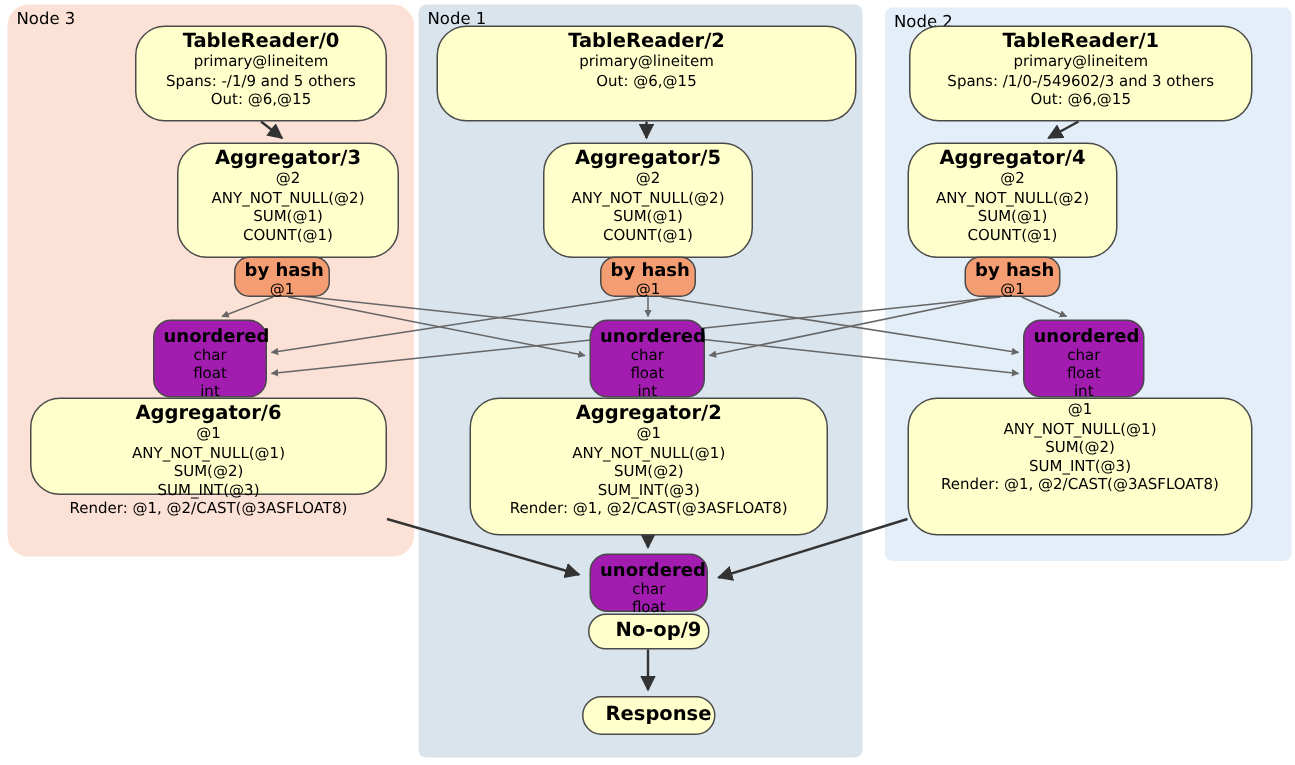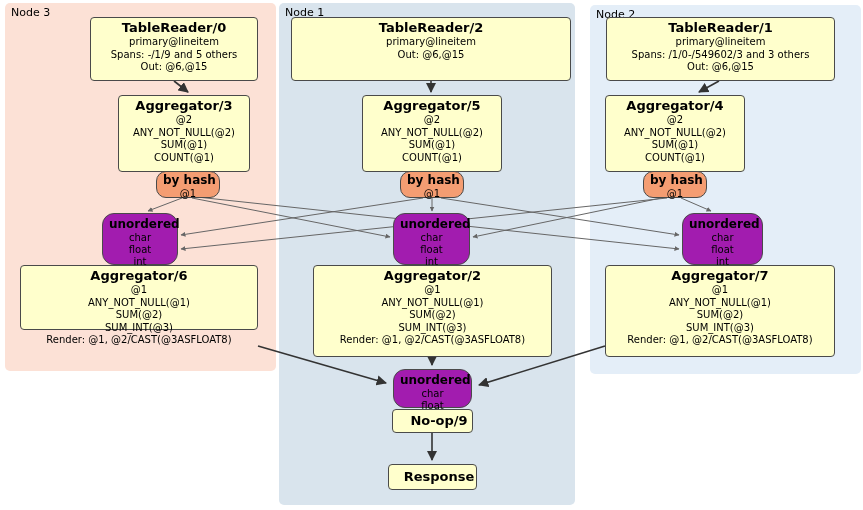--- a/index.html
+++ b/index.html
@@ -3,27 +3,27 @@
 <meta charset="utf-8">
 <style>
   html,body{margin:0;padding:0;background:#ffffff;}
   #canvas{
     position:relative;width:863px;height:510px;overflow:hidden;
     font-family:"DejaVu Sans","Liberation Sans",sans-serif;color:#000;
     background:#ffffff;
   }
   .node-region{position:absolute;border-radius:5px;z-index:0;}
   .node-label{position:absolute;left:6px;top:3px;font-size:11px;color:#000;}
-  #node3{left:5px;top:3px;width:271px;height:368px;background:#fce1d6;}
+  #node3{left:5px;top:3px;width:271px;height:368px;background:#fce1d6;border-radius:14px;}
   #node1{left:279px;top:3px;width:296px;height:502px;background:#d9e4ed;}
   #node2{left:590px;top:5px;width:271px;height:369px;background:#e4eef8;}
   svg.edges{position:absolute;left:0;top:0;z-index:1;}
   .box{
     position:absolute;z-index:2;box-sizing:border-box;
-    border:1px solid #4a4a4a;border-radius:4px;
+    border:1px solid #4a4a4a;border-radius:20px;
     text-align:center;padding:2px 5px;line-height:1.25;
   }
   .yellow{background:#ffffcc;}
   .router{background:#f49d72;border-radius:10px;padding:1px 6px;}
   .sync{background:#a21caf;border-radius:12px;padding:3px 6px;}
   .t{font-size:13px;font-weight:bold;white-space:nowrap;}
   .l{font-size:10px;white-space:nowrap;}
   .router .t{font-size:12px;}
   .router .l{font-size:10px;line-height:1.1;}
   .sync .t{font-size:12px;}
@@ -89,21 +89,21 @@
     <div class="l">primary@lineitem</div>
     <div class="l">Out: @6,@15</div>
   </div>
   <div class="box yellow" style="left:606px;top:17px;width:229px;height:64px">
     <div class="t">TableReader/1</div>
     <div class="l">primary@lineitem</div>
     <div class="l">Spans: /1/0-/549602/3 and 3 others</div>
     <div class="l">Out: @6,@15</div>
   </div>
 
-  <div class="box yellow" style="left:118px;top:95px;width:132px;height:77px">
+  <div class="box yellow" style="left:118px;top:95px;width:148px;height:77px">
     <div class="t">Aggregator/3</div>
     <div class="l">@2</div>
     <div class="l">ANY_NOT_NULL(@2)</div>
     <div class="l">SUM(@1)</div>
     <div class="l">COUNT(@1)</div>
   </div>
   <div class="box yellow" style="left:362px;top:95px;width:140px;height:77px">
     <div class="t">Aggregator/5</div>
     <div class="l">@2</div>
     <div class="l">ANY_NOT_NULL(@2)</div>
@@ -160,21 +160,20 @@
   </div>
   <div class="box yellow" style="left:313px;top:265px;width:239px;height:92px">
     <div class="t">Aggregator/2</div>
     <div class="l">@1</div>
     <div class="l">ANY_NOT_NULL(@1)</div>
     <div class="l">SUM(@2)</div>
     <div class="l">SUM_INT(@3)</div>
     <div class="l">Render: @1, @2/CAST(@3ASFLOAT8)</div>
   </div>
   <div class="box yellow" style="left:605px;top:265px;width:230px;height:92px">
-    <div class="t">Aggregator/7</div>
     <div class="l">@1</div>
     <div class="l">ANY_NOT_NULL(@1)</div>
     <div class="l">SUM(@2)</div>
     <div class="l">SUM_INT(@3)</div>
     <div class="l">Render: @1, @2/CAST(@3ASFLOAT8)</div>
   </div>
 
   <div class="box sync" style="left:393px;top:369px;width:79px;height:39px">
     <div class="t">unordered</div>
     <div class="l">char</div>

